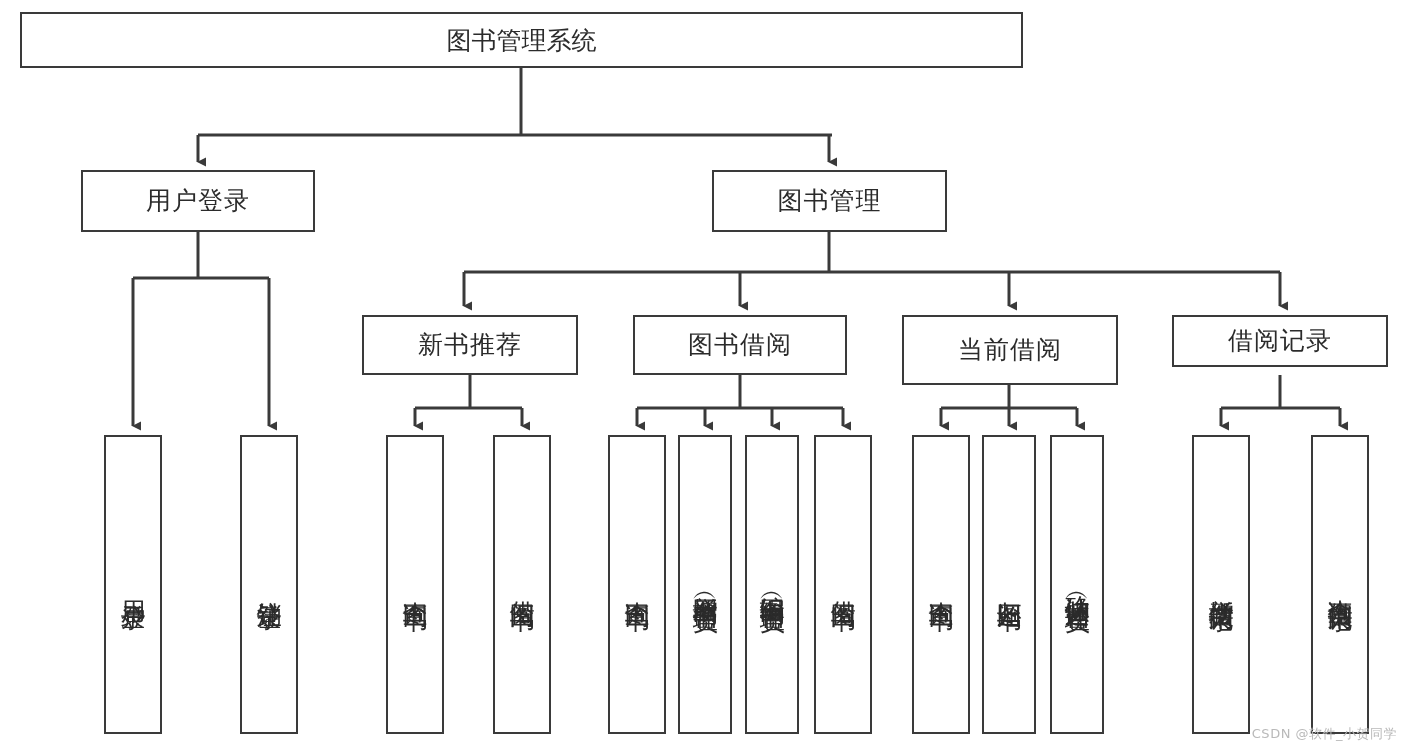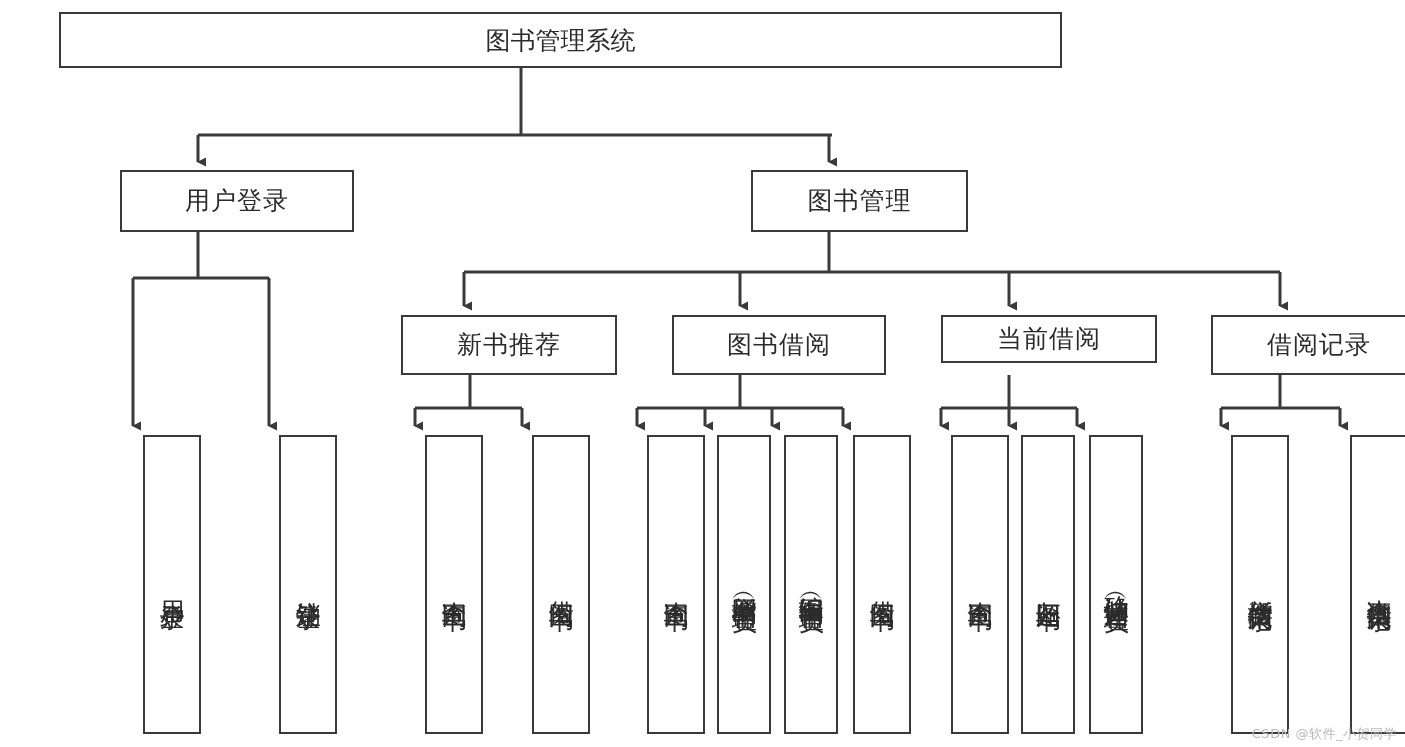--- a/index.html
+++ b/index.html
@@ -28,21 +28,20 @@
   }
   .node {
     position: absolute;
     box-sizing: border-box;
     background: #ffffff;
     border: 2px solid #3a3a3a;
     display: flex;
     align-items: center;
     justify-content: center;
     color: #2b2b2b;
-    margin-left: 39px;
   }
   .node.h-node {
     font-size: 25px;
     letter-spacing: 1px;
     line-height: 1.1;
   }
   .node.root-node {
     font-size: 25px;
   }
   .node.v-node {
@@ -118,26 +117,26 @@
       <path d="M1280,375 L1280,408"></path>
       <path d="M1221,408 L1340,408"></path>
       <path d="M1221,408 L1221,426" marker-end="url(#arrow)"></path>
       <path d="M1340,408 L1340,426" marker-end="url(#arrow)"></path>
     </g>
   </svg>
 
   <div class="node root-node" style="left:20px; top:12px; width:1003px; height:56px;">图书管理系统</div>
 
   <div class="node h-node" style="left:81px; top:170px; width:234px; height:62px;">用户登录</div>
-  <div class="node h-node" style="left:712px; top:170px; width:217px; height:62px;">图书管理</div>
+  <div class="node h-node" style="left:712px; top:170px; width:235px; height:62px;">图书管理</div>
 
   <div class="node h-node" style="left:633px; top:315px; width:214px; height:60px;">图书借阅</div>
   <div class="node h-node" style="left:362px; top:315px; width:216px; height:60px;">新书推荐</div>
-  <div class="node h-node" style="left:902px; top:315px; width:216px; height:48px;">当前借阅</div>
-  <div class="node h-node" style="left:1172px; top:315px; width:216px; height:60px;">借阅记录</div>
+  <div class="node h-node" style="left:902px; top:315px; width:216px; height:70px;">当前借阅</div>
+  <div class="node h-node" style="left:1172px; top:315px; width:216px; height:52px;">借阅记录</div>
 
   <div class="node v-node" style="left:104px; top:435px; width:58px; height:299px;">用户登录</div>
   <div class="node v-node" style="left:240px; top:435px; width:58px; height:299px;">注销登录</div>
 
   <div class="node v-node" style="left:386px; top:435px; width:58px; height:299px;">查询图书</div>
   <div class="node v-node" style="left:493px; top:435px; width:58px; height:299px;">借阅图书</div>
 
   <div class="node v-node" style="left:608px; top:435px; width:58px; height:299px;">查询图书</div>
   <div class="node v-node" style="left:678px; top:435px; width:54px; height:299px;">新增图书（管理员）</div>
   <div class="node v-node" style="left:745px; top:435px; width:54px; height:299px;">编辑图书（管理员）</div>

